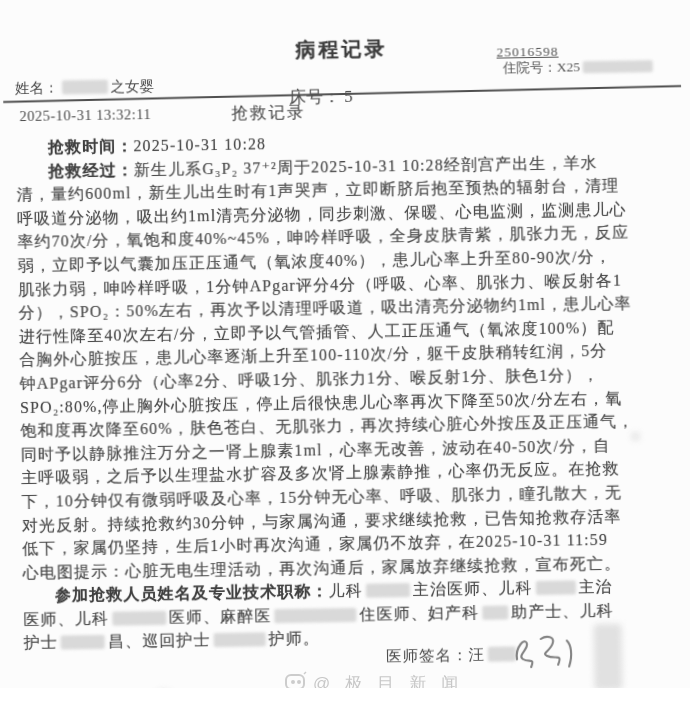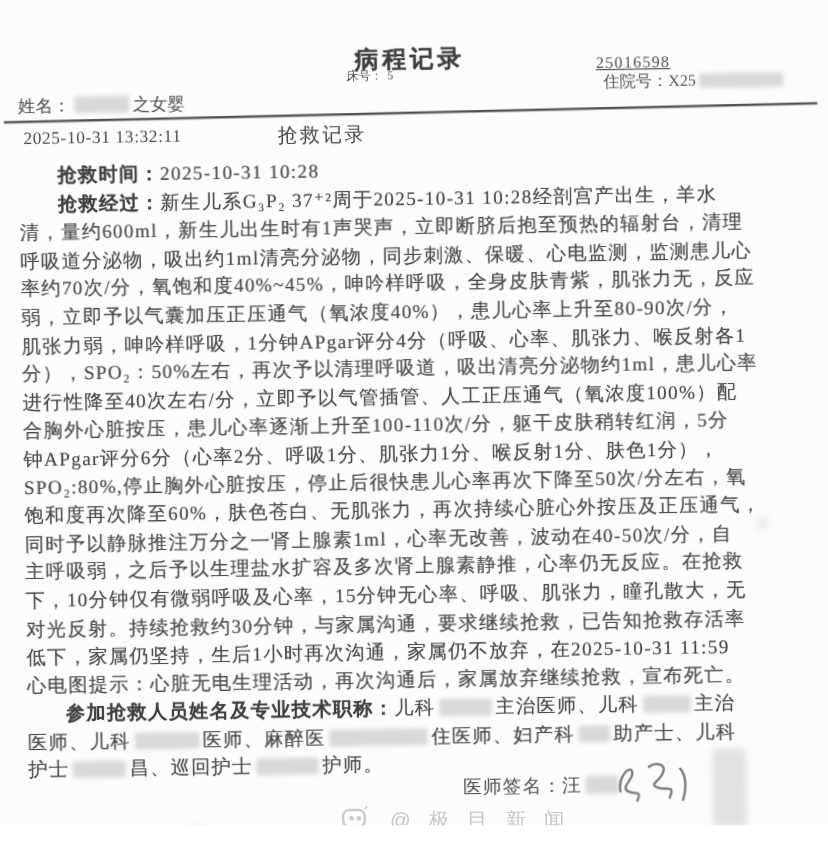--- a/index.html
+++ b/index.html
@@ -16,21 +16,21 @@
     filter:blur(0.3px);
   }
   .doc-title{
     position:absolute;left:230px;top:36px;width:230px;text-align:center;
     font-size:20px;font-weight:bold;letter-spacing:3px;color:#3d3d3d;
     text-shadow:0 0 1px rgba(60,60,60,.5);
   }
   .serial{position:absolute;left:500px;top:47px;font-size:13.5px;letter-spacing:1px;color:#555;text-decoration:underline;}
   .admission{position:absolute;left:506px;top:62px;font-size:13.5px;color:#555;}
   .name-row{position:absolute;left:18px;top:74px;font-size:14.5px;color:#4a4a4a;}
-  .bed{position:absolute;left:292px;top:56px;font-size:10px;color:#4a4a4a;}
+  .bed{position:absolute;left:292px;top:85px;font-size:17px;color:#4a4a4a;}
   .bed .num{margin-left:4px;}
   .header-rule{
     position:absolute;left:6px;top:93px;width:678px;height:2.4px;
     background:#4f4f4f;transform:rotate(-0.45deg);filter:blur(0.45px);
   }
   .datetime{position:absolute;left:22px;top:103px;font-size:14.5px;letter-spacing:.5px;color:#4c4c4c;}
   .record-title{position:absolute;left:234px;top:101px;font-size:16.5px;letter-spacing:2px;color:#424242;}
   .body{position:absolute;left:18px;top:131px;width:660px;}
   .bline{
     height:23.6px;line-height:23.6px;white-space:nowrap;
@@ -48,21 +48,21 @@
   .sig-blur{
     position:absolute;left:588px;top:628px;width:28px;height:66px;
     background:#e1e1e1;border-radius:4px;filter:blur(3px);
   }
   .smudge{position:absolute;background:#ececec;filter:blur(2.5px);border-radius:3px;}
   .watermark{
     position:absolute;left:283px;top:668px;height:30px;
     display:flex;align-items:center;color:#c7c7c7;
     font-family:"Liberation Sans","DejaVu Sans",sans-serif;
   }
-  .wm-text{font-size:17px;letter-spacing:15px;margin-left:16px;white-space:nowrap;}
+  .wm-text{font-size:17px;letter-spacing:15px;margin-left:4px;white-space:nowrap;}
 </style>
 </head>
 <body>
 
 <div class="page">
   <div class="tilt">
 
     <div class="doc-title">病程记录</div>
 
     <div class="serial">25016598</div>

